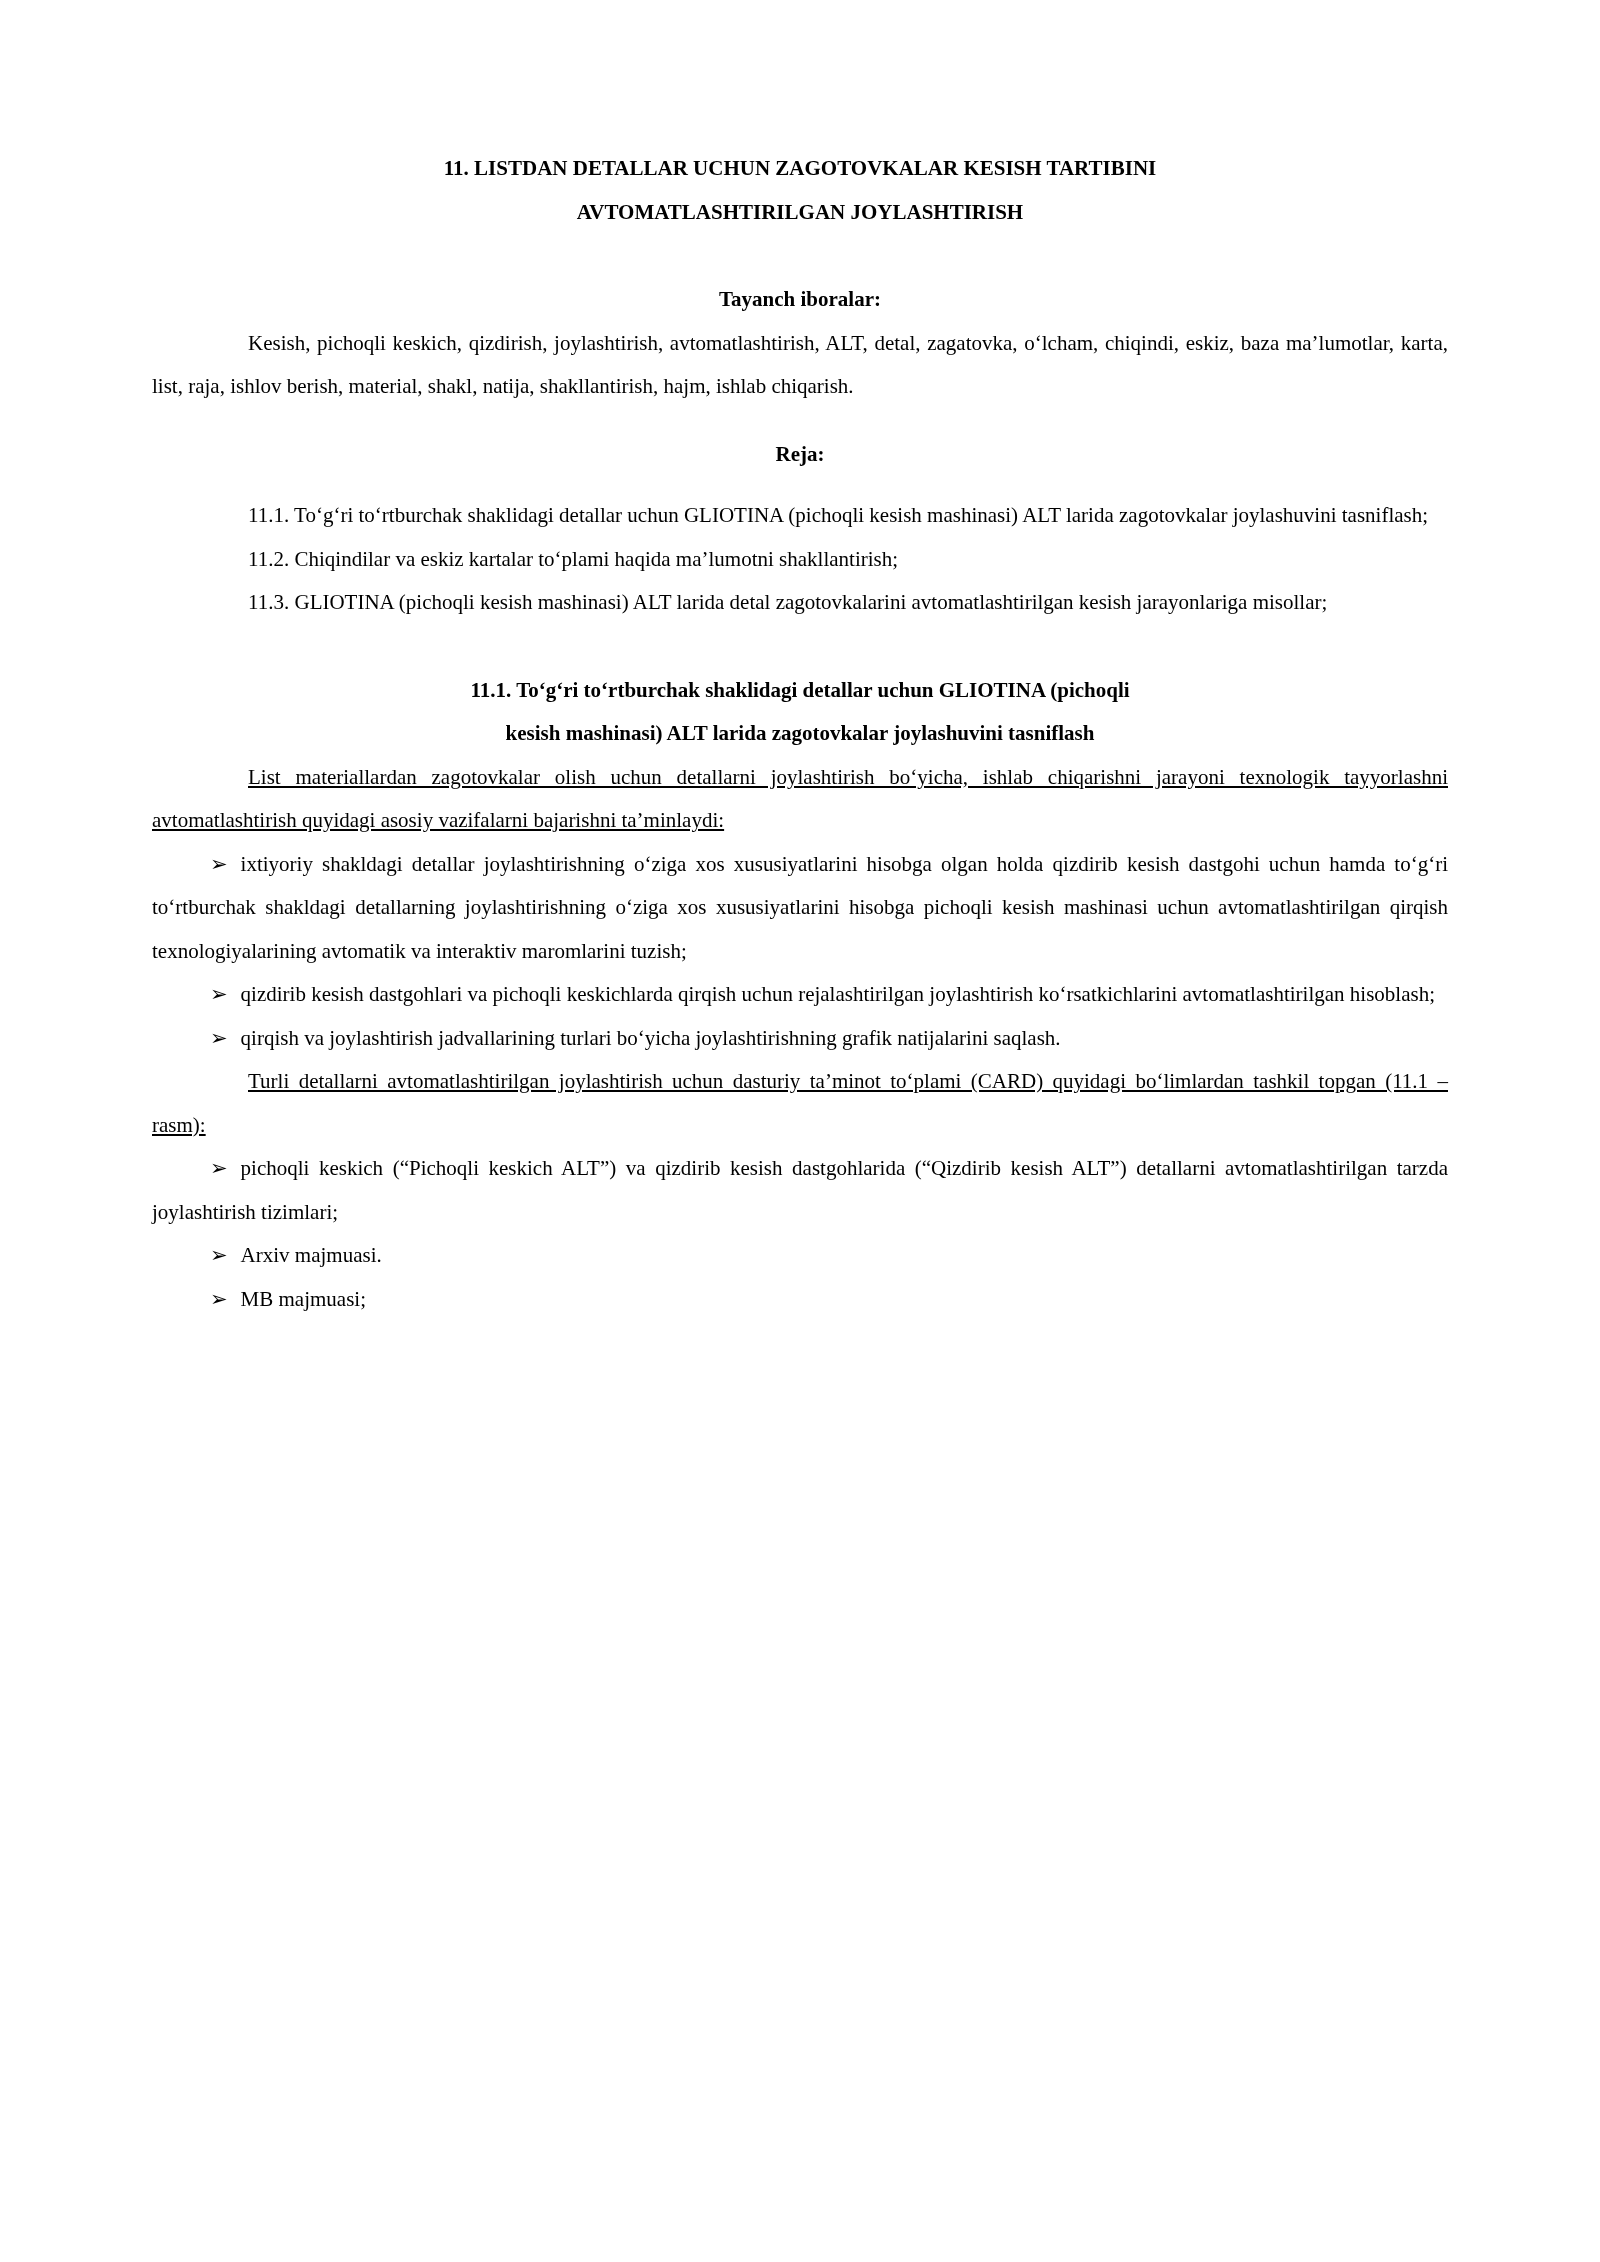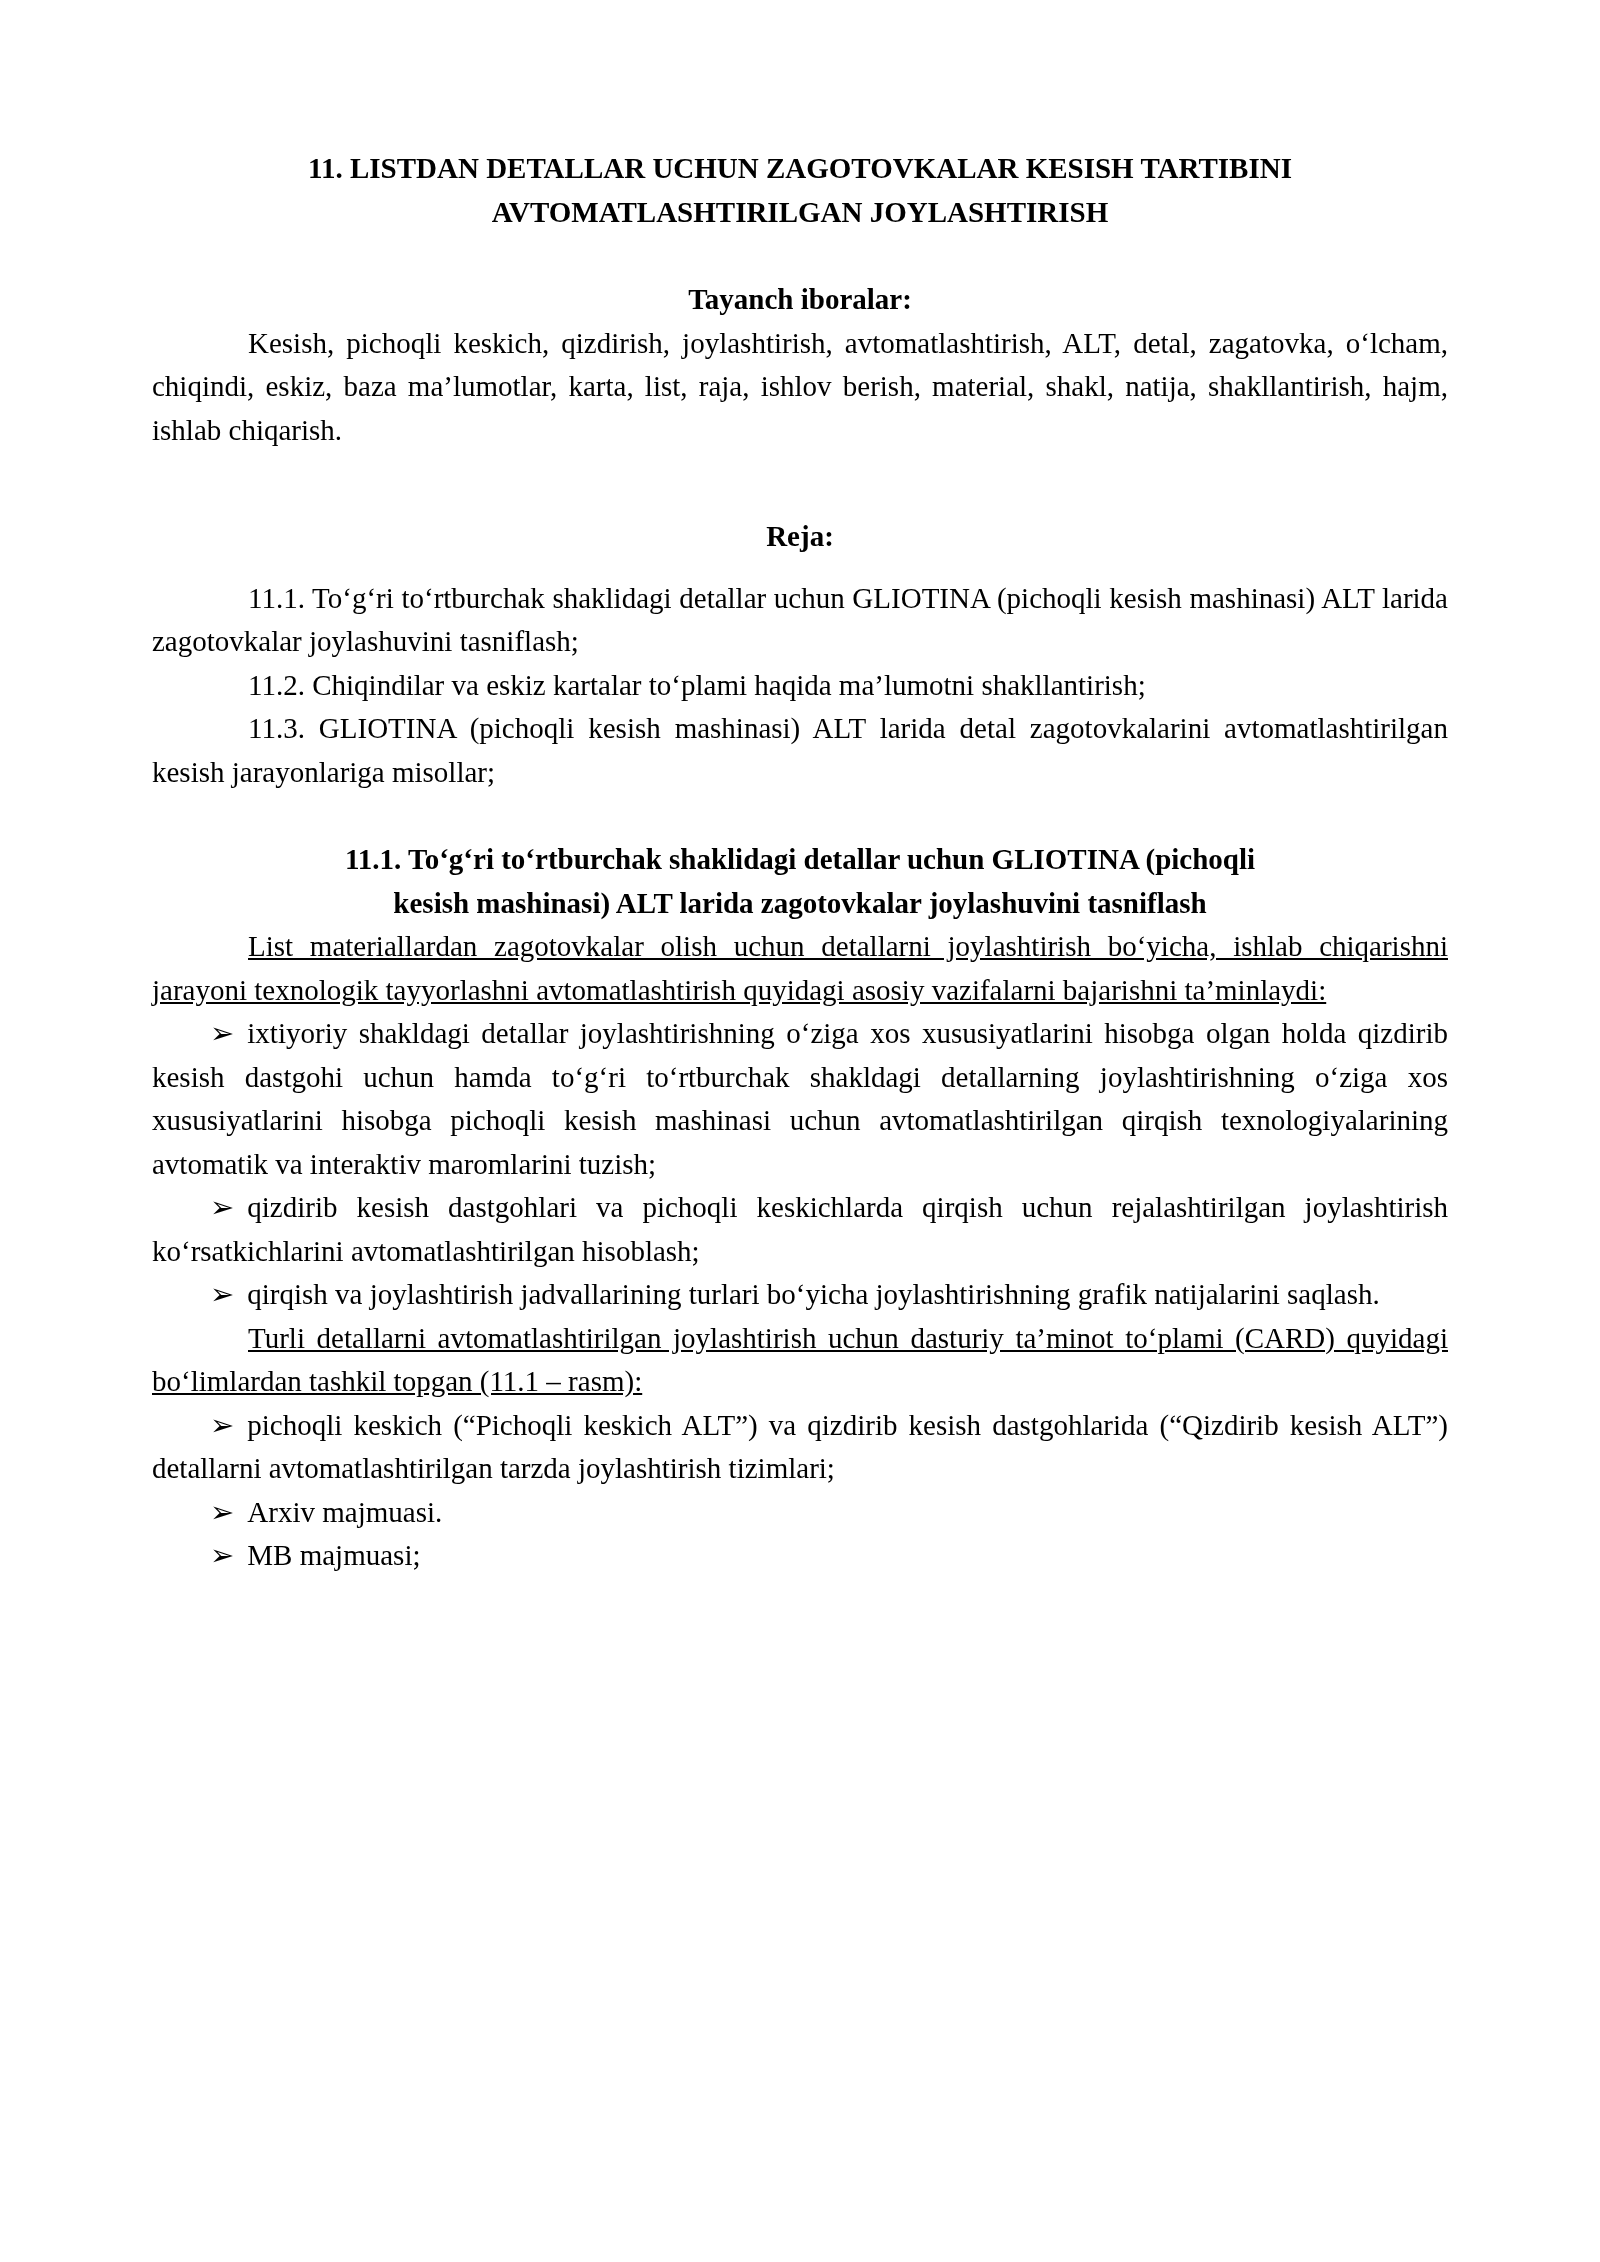--- a/index.html
+++ b/index.html
@@ -9,41 +9,41 @@
   }
   .page {
     position: relative;
     width: 1600px;
     height: 2262px;
     margin: 0 auto;
     background: #ffffff;
     box-sizing: border-box;
     padding: 147px 152px 60px 152px;
     font-family: "Liberation Serif", serif;
-    font-size: 29px;
+    font-size: 21px;
     line-height: 43.5px;
     color: #000000;
     overflow: hidden;
   }
   p {
     margin: 0;
     text-align: justify;
   }
   .center-bold {
     text-align: center;
     font-weight: bold;
   }
   .title-block {
     margin-bottom: 44px;
   }
   .keywords-para {
     text-indent: 96px;
   }
   .reja-heading {
-    margin-top: 63px;
+    margin-top: 24px;
     margin-bottom: 18px;
     font-family: Liberation Serif, serif;
   }
   .plan-item {
     text-indent: 96px;
   }
   .section-heading {
     margin-top: 44px;
   }
   .body-indent {

